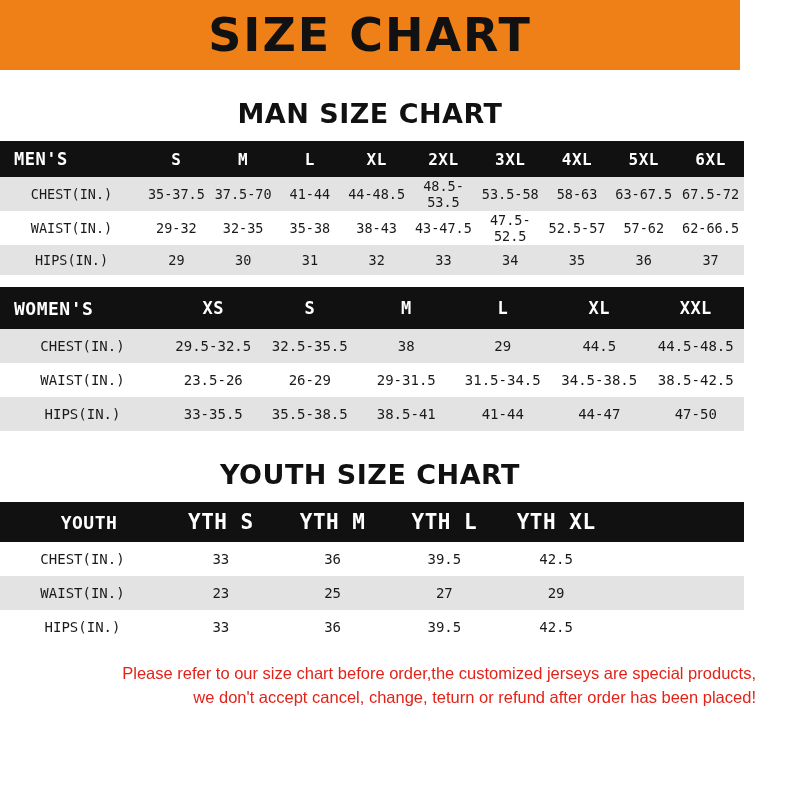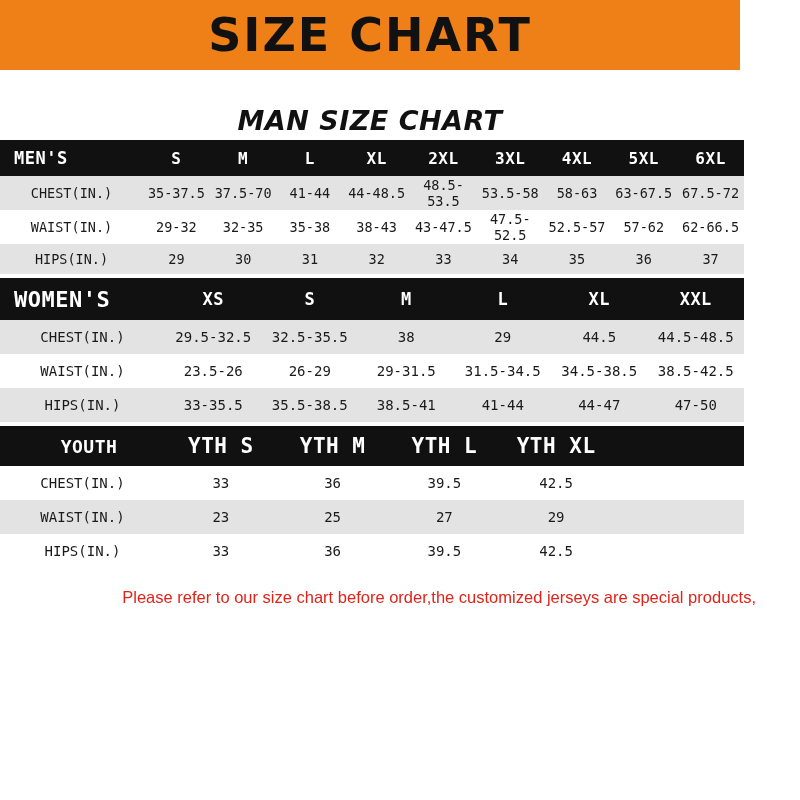--- a/index.html
+++ b/index.html
@@ -40,28 +40,28 @@
 
   
   .section-title {
     text-align: center;
     font-family: "DejaVu Sans", sans-serif;
     font-weight: bold;
     font-size: 27px;
     letter-spacing: 0.5px;
     color: #111111;
   }
-  .man-title { margin-top: 35px; font-style: italic; }
+  .man-title { margin-top: 28px; }
   .women-title { margin-top: 26px; }
   .youth-title { margin-top: 28px; }
 
   
   .table-wrap {
     width: 744px;
-    margin: 4px auto 0 auto;
+    margin: 12px auto 0 auto;
   }
   table.size {
     width: 100%;
     border-collapse: collapse;
     table-layout: fixed;
   }
   table.size thead th {
     background: #111111;
     color: #ffffff;
     font-family: "DejaVu Sans Mono", monospace;
@@ -90,21 +90,21 @@
     font-size: 13.5px;
     text-align: center;
     color: #1a1a1a;
     letter-spacing: 0;
   }
   table.size tbody tr.shade td { background: #e3e3e3; }
   table.size tbody tr.plain td { background: #ffffff; }
 
   
   .women table.size thead th { height: 40px; font-size: 17px; }
-  .women table.size thead th.rowhead { font-size: 22px; }
+  .women table.size thead th.rowhead { font-size: 18px; }
   .women table.size tbody td { height: 32px; font-size: 14px; }
 
   .youth table.size thead th { height: 38px; font-size: 21px; }
   .youth table.size thead th.rowhead { font-size: 18px; text-align: center; }
   .youth table.size tbody td { height: 32px; font-size: 14px; }
 
   
   .note {
     width: 756px;
     margin: 18px auto 0 auto;
@@ -221,20 +221,21 @@
           <td>35.5-38.5</td>
           <td>38.5-41</td>
           <td>41-44</td>
           <td>44-47</td>
           <td>47-50</td>
         </tr>
       </tbody>
     </table>
   </div>
 
+  <div class="section-title youth-title">YOUTH SIZE CHART</div>
   <div class="table-wrap youth">
     <table class="size">
       <thead>
         <tr>
           <th class="rowhead" style="width:150px">YOUTH</th>
           <th>YTH S</th>
           <th>YTH M</th>
           <th>YTH L</th>
           <th>YTH XL</th>
           <th style="width:130px"></th>
@@ -264,15 +265,16 @@
           <td>39.5</td>
           <td>42.5</td>
           <td></td>
         </tr>
       </tbody>
     </table>
   </div>
 
   <div class="note">
     <span class="note-line">Please refer to our size chart before order,the customized jerseys are special products,</span>
+    <span class="note-line">we don't accept cancel, change, teturn or refund after order has been placed!</span>
   </div>
 
 </div>
 
 </body></html>

